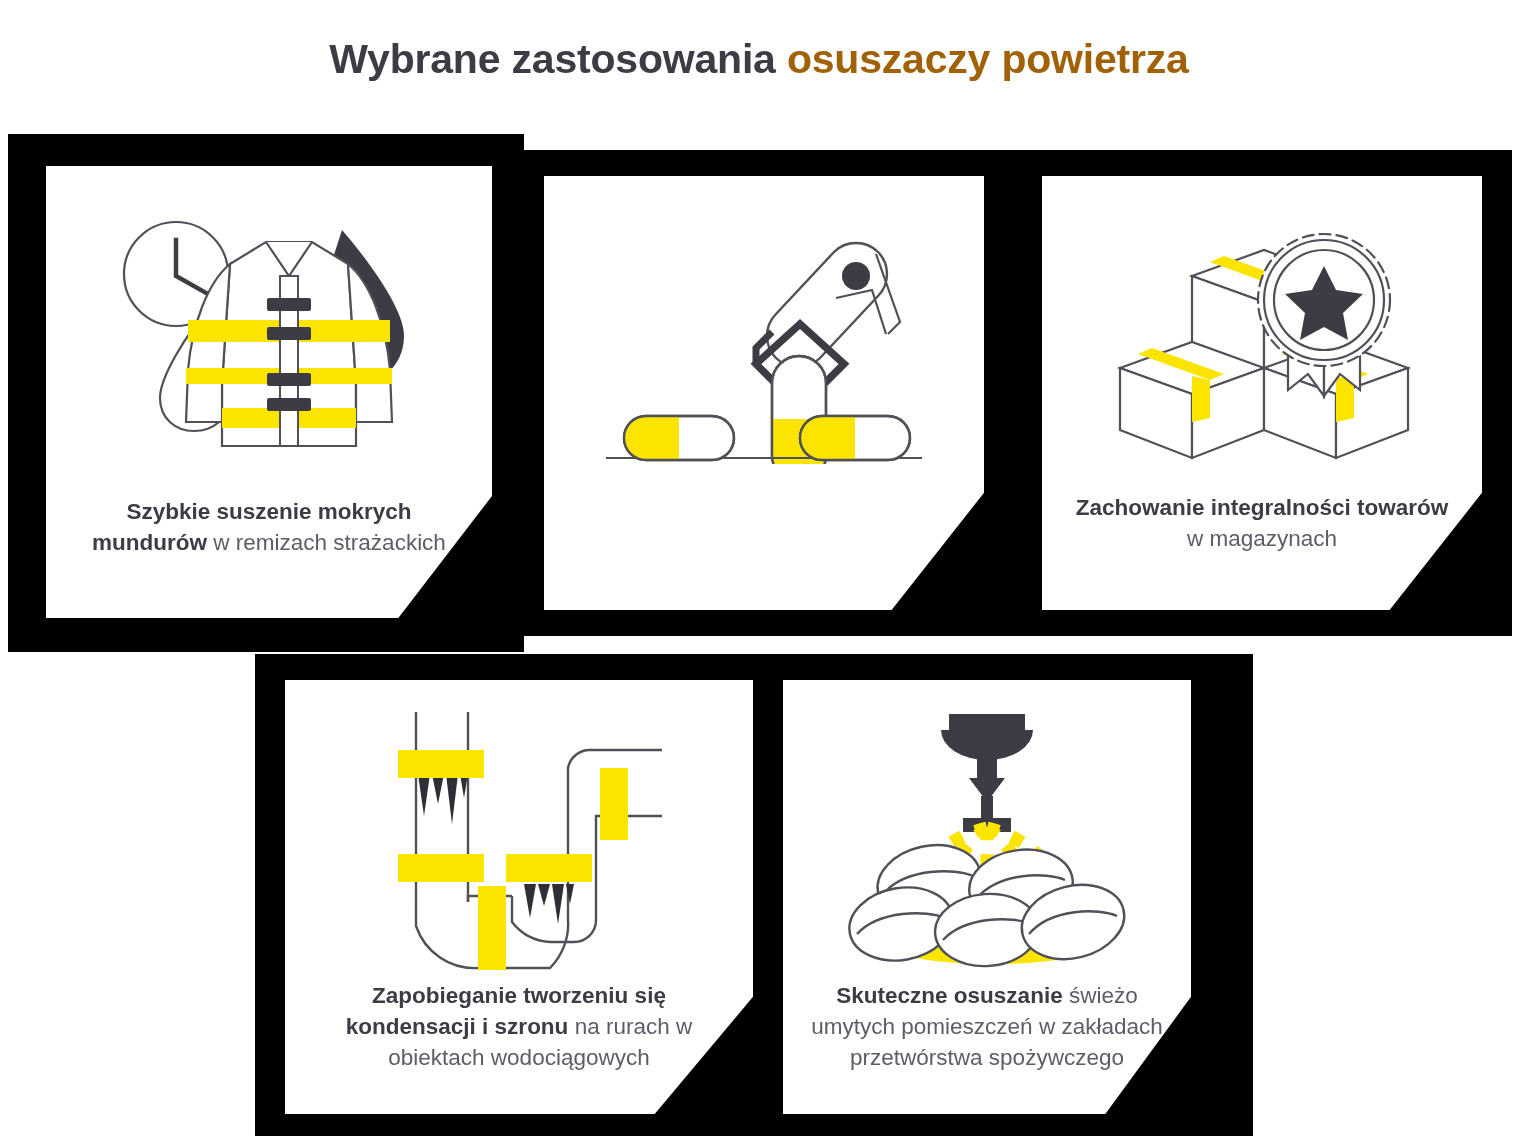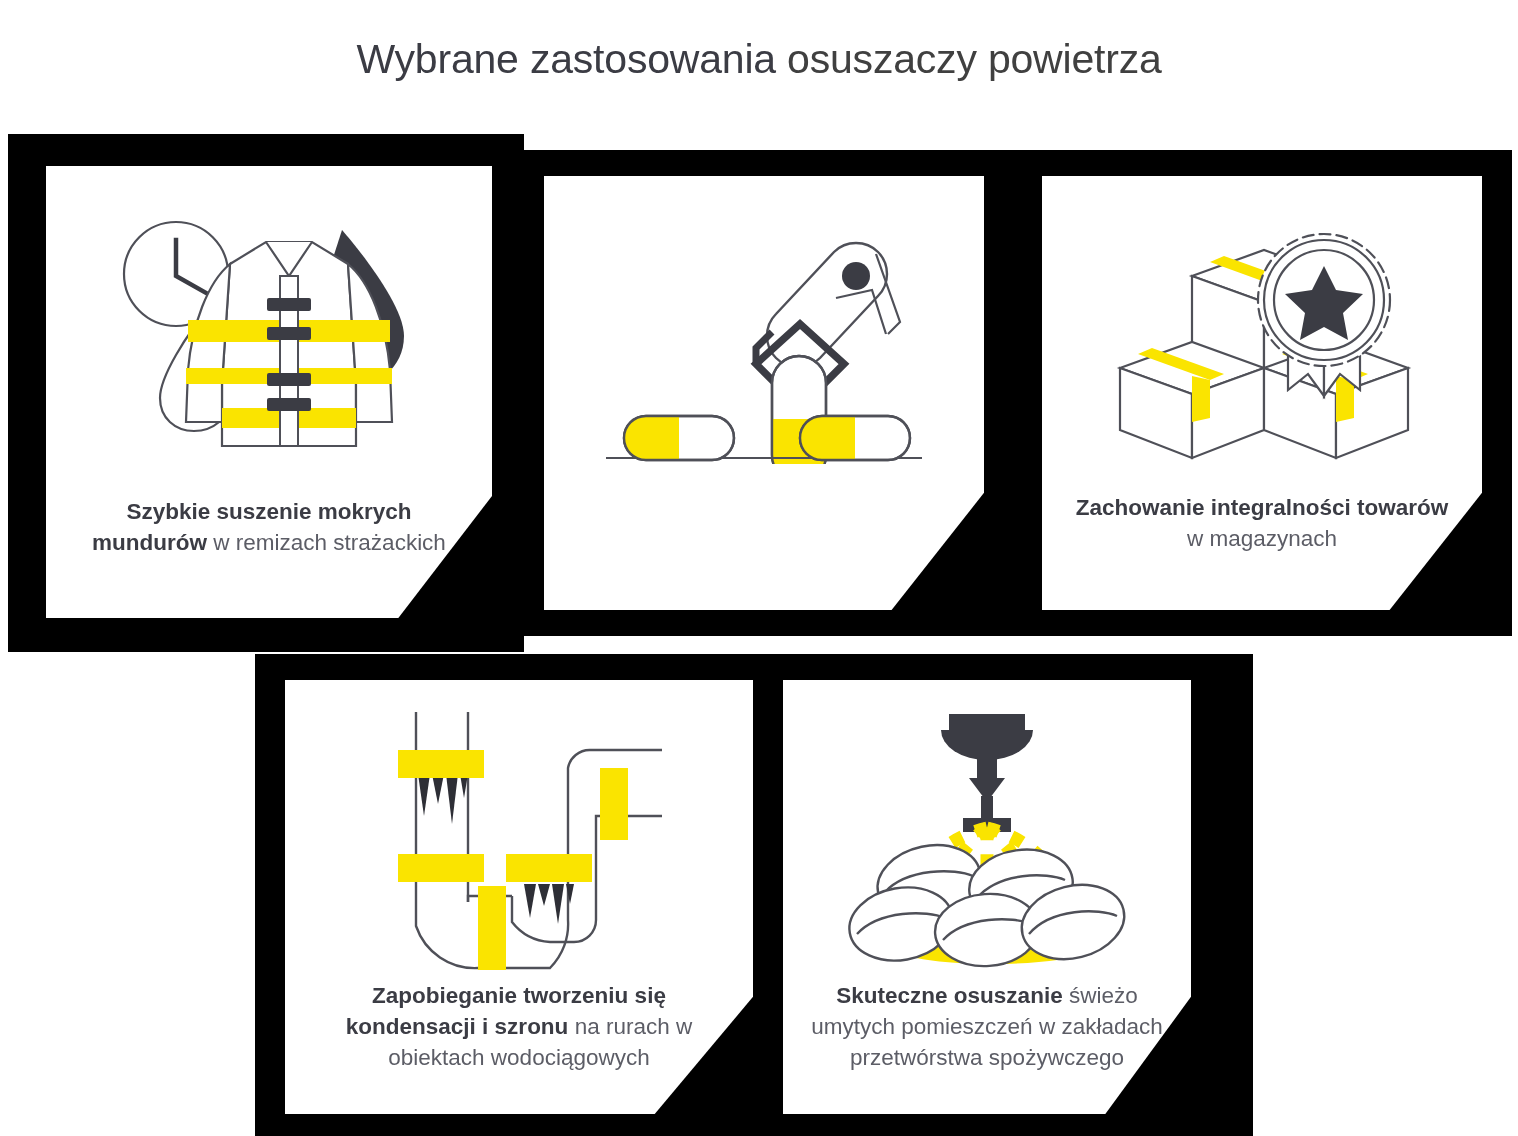--- a/index.html
+++ b/index.html
@@ -15,22 +15,22 @@
 
   
   .title{
     position:absolute;left:0;top:36px;width:1518px;
     text-align:center;
     font-size:41px;
     color:#3b3c44;
     white-space:nowrap;
     letter-spacing:-0.2px;
   }
-  .title .t-bold{font-weight:normal;}
-  .title .t-light{font-weight:400;color:#404040;}
+  .title .t-bold{font-weight:bold;}
+  .title .t-light{font-weight:700;color:#a16207;}
 
   
   .card{
     position:absolute;
     background:#000000;
     box-sizing:border-box;
   }
   
   .frame{
     position:absolute;left:0;top:0;width:100%;height:100%;

